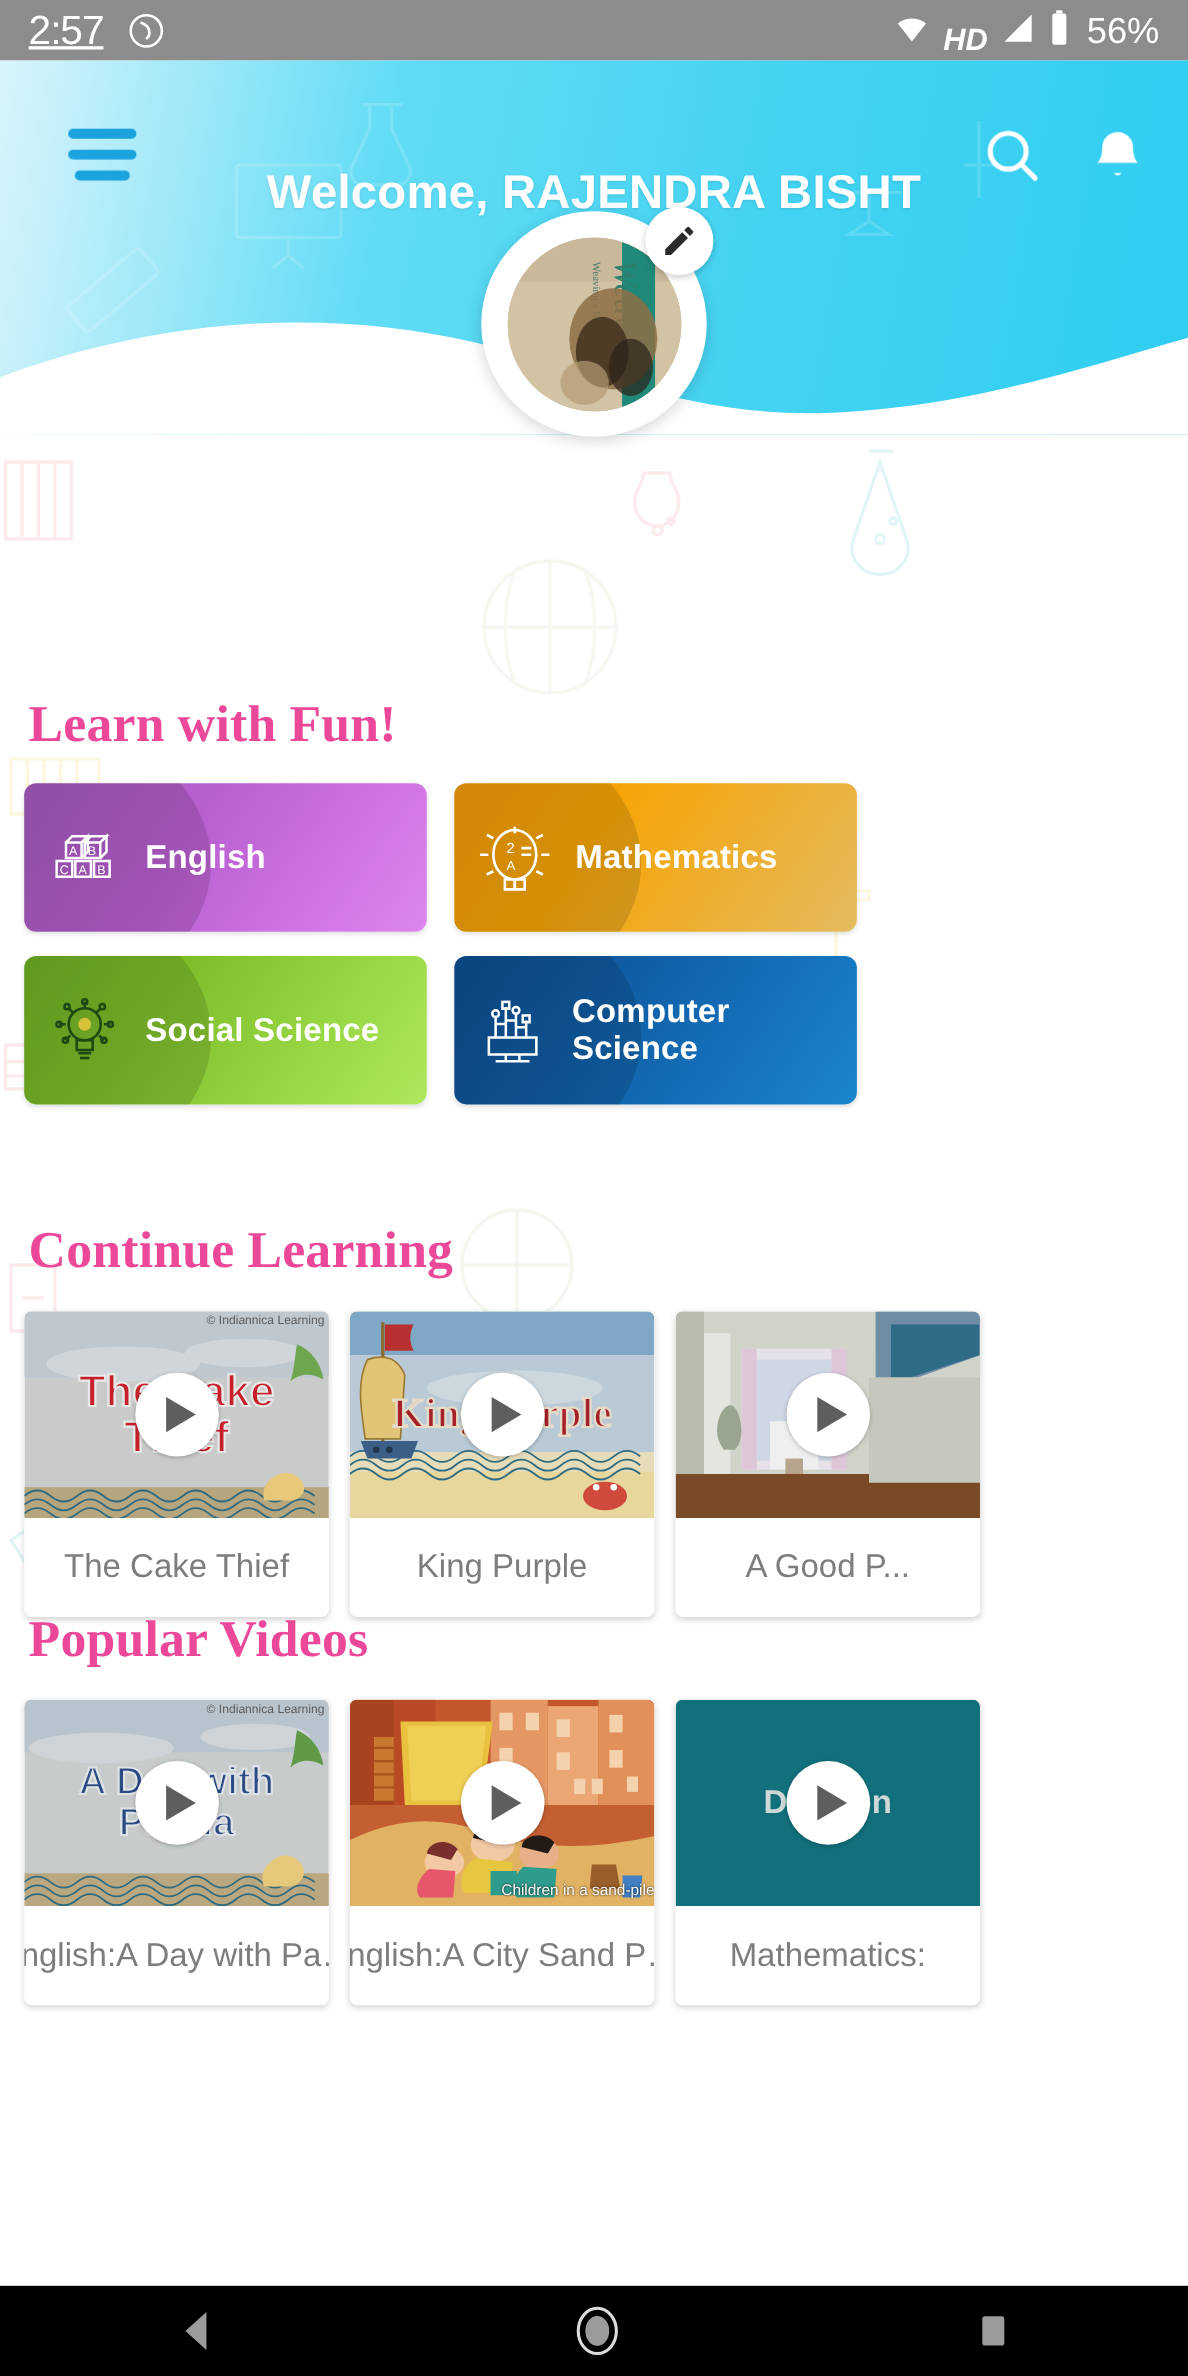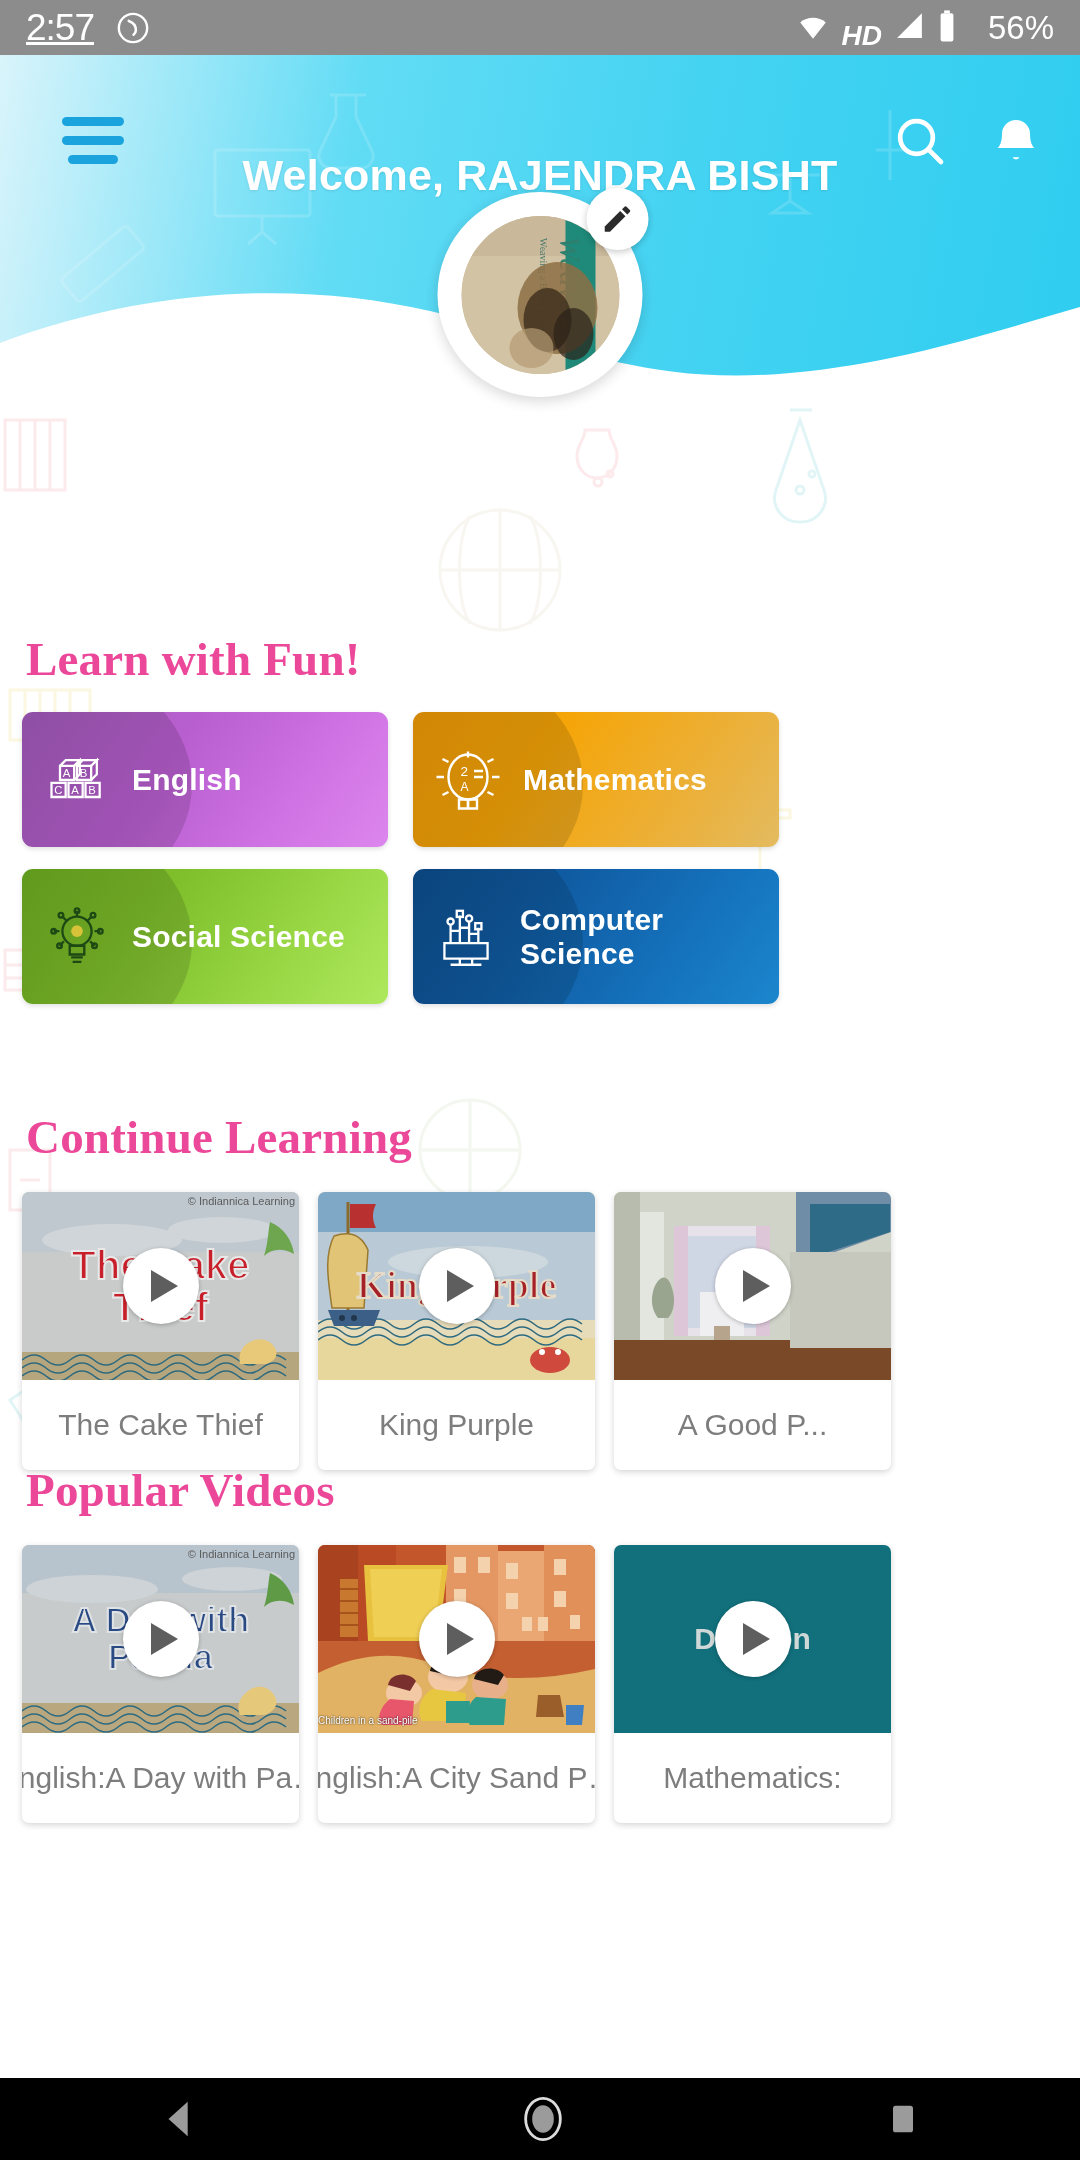--- a/index.html
+++ b/index.html
@@ -16,21 +16,21 @@
     position:absolute; top:0; left:0; width:1080px; height:55px;
     background:#8c8c8c; display:flex; align-items:center;
     padding:0 26px; color:#ffffff;
   }
   .sb-time{ font-size:37px; font-weight:400; letter-spacing:-1px;text-decoration:underline; }
   .sb-callicon{ margin-left:22px; width:34px; height:34px; position:relative; }
   .sb-callicon svg{ display:block; }
   .sb-spacer{ flex:1; }
   .sb-right{ display:flex; align-items:center; gap:11px; }
   .sb-hd{ font-size:28px; font-style:italic; font-weight:bold; letter-spacing:0px;margin-top:16px;}
-  .sb-batt{ font-size:33px; font-weight:400; margin-left:20px;}
+  .sb-batt{ font-size:33px; font-weight:400; margin-left:4px;}
 
   
   .header{
     position:absolute; top:55px; left:0; width:1080px; height:340px;
     background:linear-gradient(100deg,#d9f4fb 0%,#62dcf5 32%,#45d3f2 62%,#2fcdf0 100%);
     overflow:hidden;
   }
   .header-doodles{ position:absolute; inset:0; opacity:.22; }
   .wave{
     position:absolute; bottom:-2px; left:0; width:1080px; height:150px;
@@ -129,22 +129,22 @@
     content:""; width:0; height:0; margin-left:8px;
     border-left:27px solid #5e5e5e; border-top:16px solid transparent;
     border-bottom:16px solid transparent;
   }
   .vtitle{
     height:90px; display:flex; align-items:center; justify-content:center;
     padding:0 8px; font-size:30px; color:#7d7d7d; white-space:nowrap;
     overflow:hidden;
   }
   .thumb-cap{
-    position:absolute; bottom:7px; left:0; width:100%; text-align:left;
-    font-size:10px; color:#ffffff; text-shadow:0 0 2px #000;
+    position:absolute; bottom:7px; left:0; width:100%; text-align:right;
+    font-size:14px; color:#ffffff; text-shadow:0 0 2px #000;
   }
   .thumb-credit{
     position:absolute; top:3px; right:4px; font-size:11px; color:#5b5b5b;
   }
   .thumb-title{
     position:absolute; top:50%; left:0; width:100%; transform:translateY(-50%);
     text-align:center; font-weight:bold; line-height:1.05;
   }
 
   

